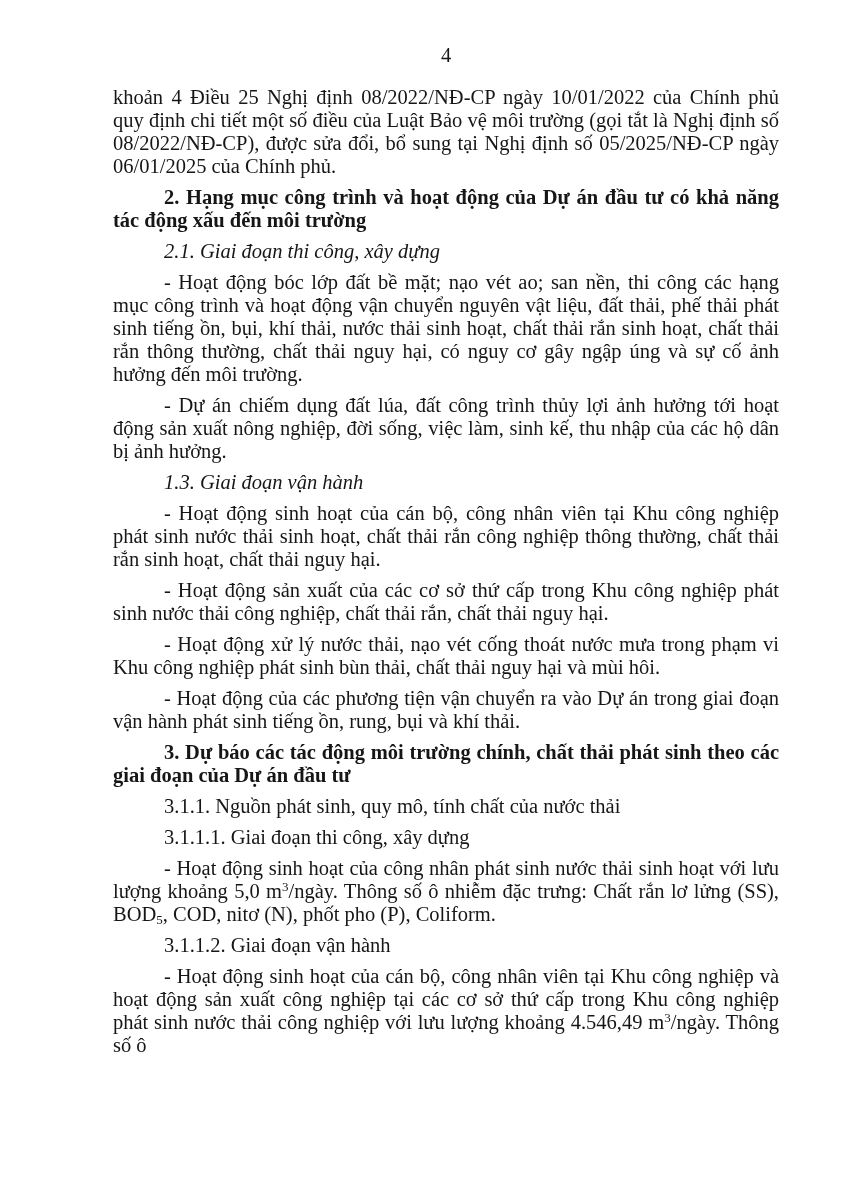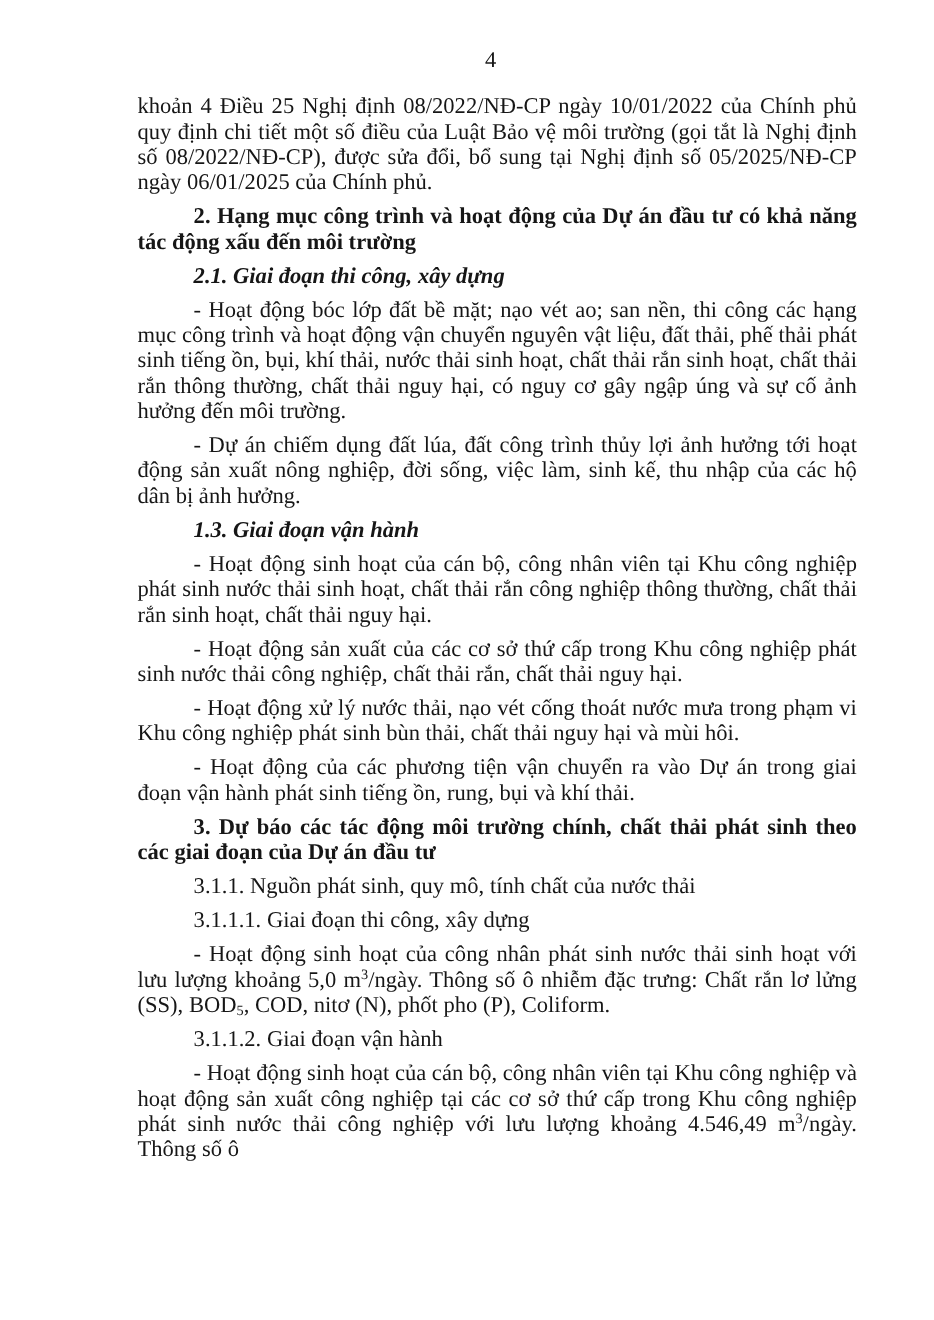--- a/index.html
+++ b/index.html
@@ -21,32 +21,32 @@
     font-family: "Liberation Serif", "DejaVu Serif", serif;
     font-size: 20.5px;
     line-height: 23px;
     color: #161616;
   }
   .page-number {
     text-align: center;
     margin: 0 0 19px 0;
   }
   p.block {
-    margin: 8px 0 0 12px;
+    margin: 8px 0 0 0;
     text-align: justify;
     text-indent: 51px;
   }
   p.block.first {
     margin-top: 0;
   }
   p.noindent {
     text-indent: 0;
   }
   p.b  { font-weight: bold; font-family: Liberation Serif, serif; }
-  p.bi { font-weight: bold; font-style: italic; }
+  p.bi { font-weight: normal; font-style: italic; }
   p.i  { }
   sup, sub {
     font-size: 13px;
     line-height: 0;
   }
   sup { vertical-align: baseline; position: relative; top: -7px; }
   sub { vertical-align: baseline; position: relative; top: 3px; }
 </style>
 </head>
 <body>

